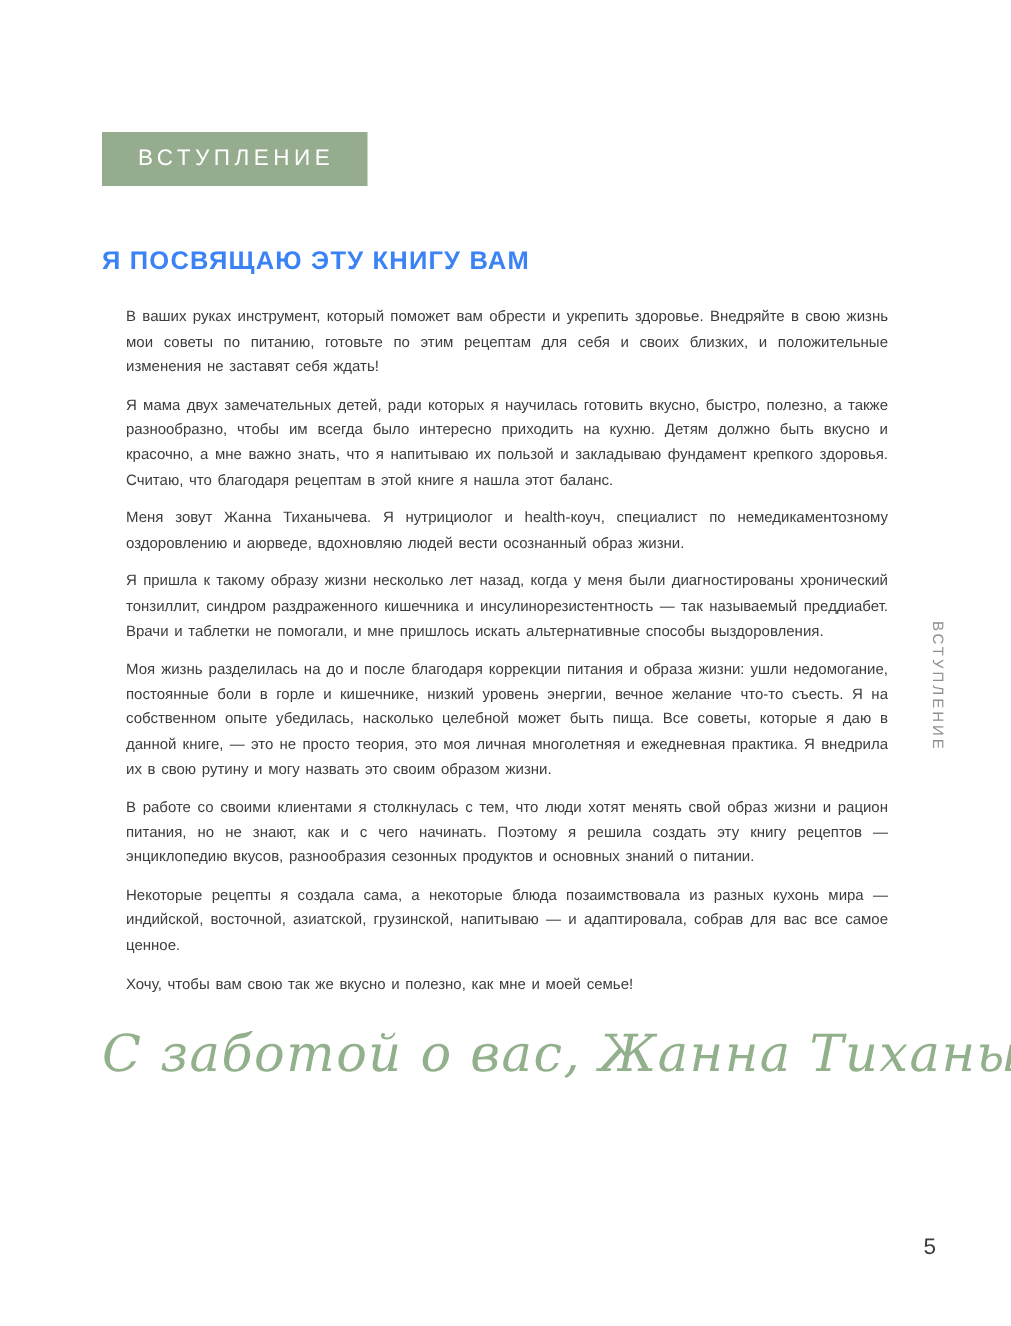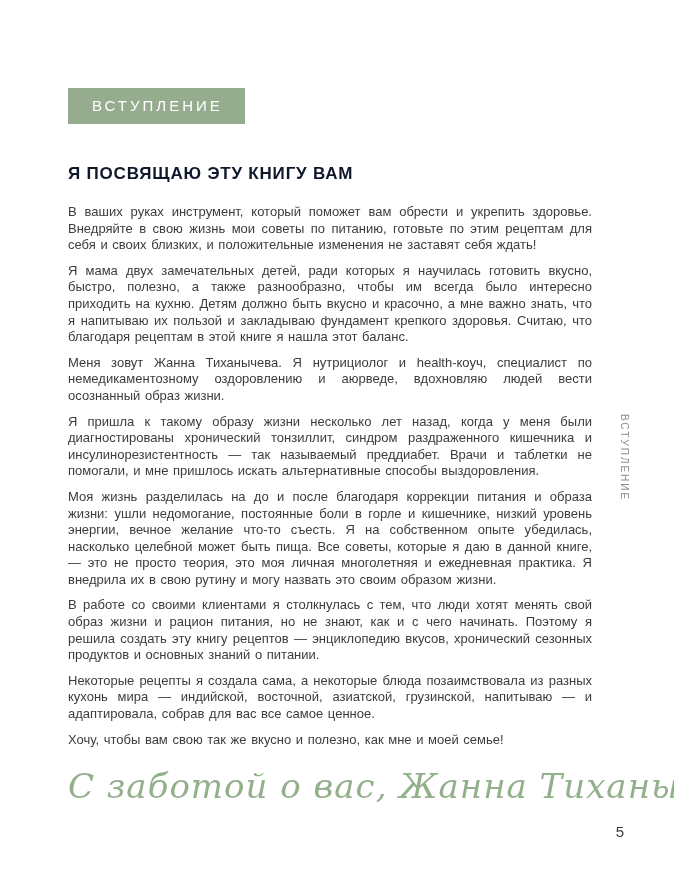--- a/index.html
+++ b/index.html
@@ -25,32 +25,32 @@
     display: inline-block;
     background: #95ac8e;
     color: #ffffff;
     font-size: 15px;
     letter-spacing: 3px;
     font-weight: 400;
     padding: 9px 22px 9px 24px;
     line-height: 18px;
   }
   .main-heading {
-    color: #0f172a;
+    color: #3b82f6;
     font-size: 17px;
     font-weight: bold;
     letter-spacing: 0.8px;
     margin: 40px 0 20px 0;
   }
   .body-copy p {
-    font-size: 13px;
+    font-size: 10px;
     line-height: 16.6px;
     color: #3c3c3e;
     text-align: justify;
-    margin: 0 0 9px 0;
+    margin: 0 0 9px 16px;
     word-spacing: 1px;
   }
   .signature {
     margin-top: 18px;
     text-align: right;
     padding-right: 8px;
     font-family: "DejaVu Serif", serif;
     font-style: italic;
     font-size: 34px;
     color: #93b08c;
@@ -84,21 +84,21 @@
     <div class="section-badge">ВСТУПЛЕНИЕ</div>
 
     <h1 class="main-heading">Я ПОСВЯЩАЮ ЭТУ КНИГУ ВАМ</h1>
 
     <div class="body-copy">
       <p>В ваших руках инструмент, который поможет вам обрести и укрепить здоровье. Внедряйте в свою жизнь мои советы по питанию, готовьте по этим рецептам для себя и своих близких, и положительные изменения не заставят себя ждать!</p>
       <p>Я мама двух замечательных детей, ради которых я научилась готовить вкусно, быстро, полезно, а также разнообразно, чтобы им всегда было интересно приходить на кухню. Детям должно быть вкусно и красочно, а мне важно знать, что я напитываю их пользой и закладываю фундамент крепкого здоровья. Считаю, что благодаря рецептам в этой книге я нашла этот баланс.</p>
       <p>Меня зовут Жанна Тиханычева. Я нутрициолог и health-коуч, специалист по немедикаментозному оздоровлению и аюрведе, вдохновляю людей вести осознанный образ жизни.</p>
       <p>Я пришла к такому образу жизни несколько лет назад, когда у меня были диагностированы хронический тонзиллит, синдром раздраженного кишечника и инсулинорезистентность — так называемый преддиабет. Врачи и таблетки не помогали, и мне пришлось искать альтернативные способы выздоровления.</p>
       <p>Моя жизнь разделилась на до и после благодаря коррекции питания и образа жизни: ушли недомогание, постоянные боли в горле и кишечнике, низкий уровень энергии, вечное желание что-то съесть. Я на собственном опыте убедилась, насколько целебной может быть пища. Все советы, которые я даю в данной книге, — это не просто теория, это моя личная многолетняя и ежедневная практика. Я внедрила их в свою рутину и могу назвать это своим образом жизни.</p>
-      <p>В работе со своими клиентами я столкнулась с тем, что люди хотят менять свой образ жизни и рацион питания, но не знают, как и с чего начинать. Поэтому я решила создать эту книгу рецептов — энциклопедию вкусов, хронический сезонных продуктов и основных знаний о питании.</p>
+      <p>В работе со своими клиентами я столкнулась с тем, что люди хотят менять свой образ жизни и рацион питания, но не знают, как и с чего начинать. Поэтому я решила создать эту книгу рецептов — энциклопедию вкусов, разнообразия сезонных продуктов и основных знаний о питании.</p>
       <p>Некоторые рецепты я создала сама, а некоторые блюда позаимствовала из разных кухонь мира — индийской, восточной, азиатской, грузинской, напитываю — и адаптировала, собрав для вас все самое ценное.</p>
       <p>Хочу, чтобы вам свою так же вкусно и полезно, как мне и моей семье!</p>
     </div>
 
     <div class="signature">С заботой о вас,  Жанна Тиханычева</div>
 
   </div>
 
   <div class="vertical-label">ВСТУПЛЕНИЕ</div>
 

